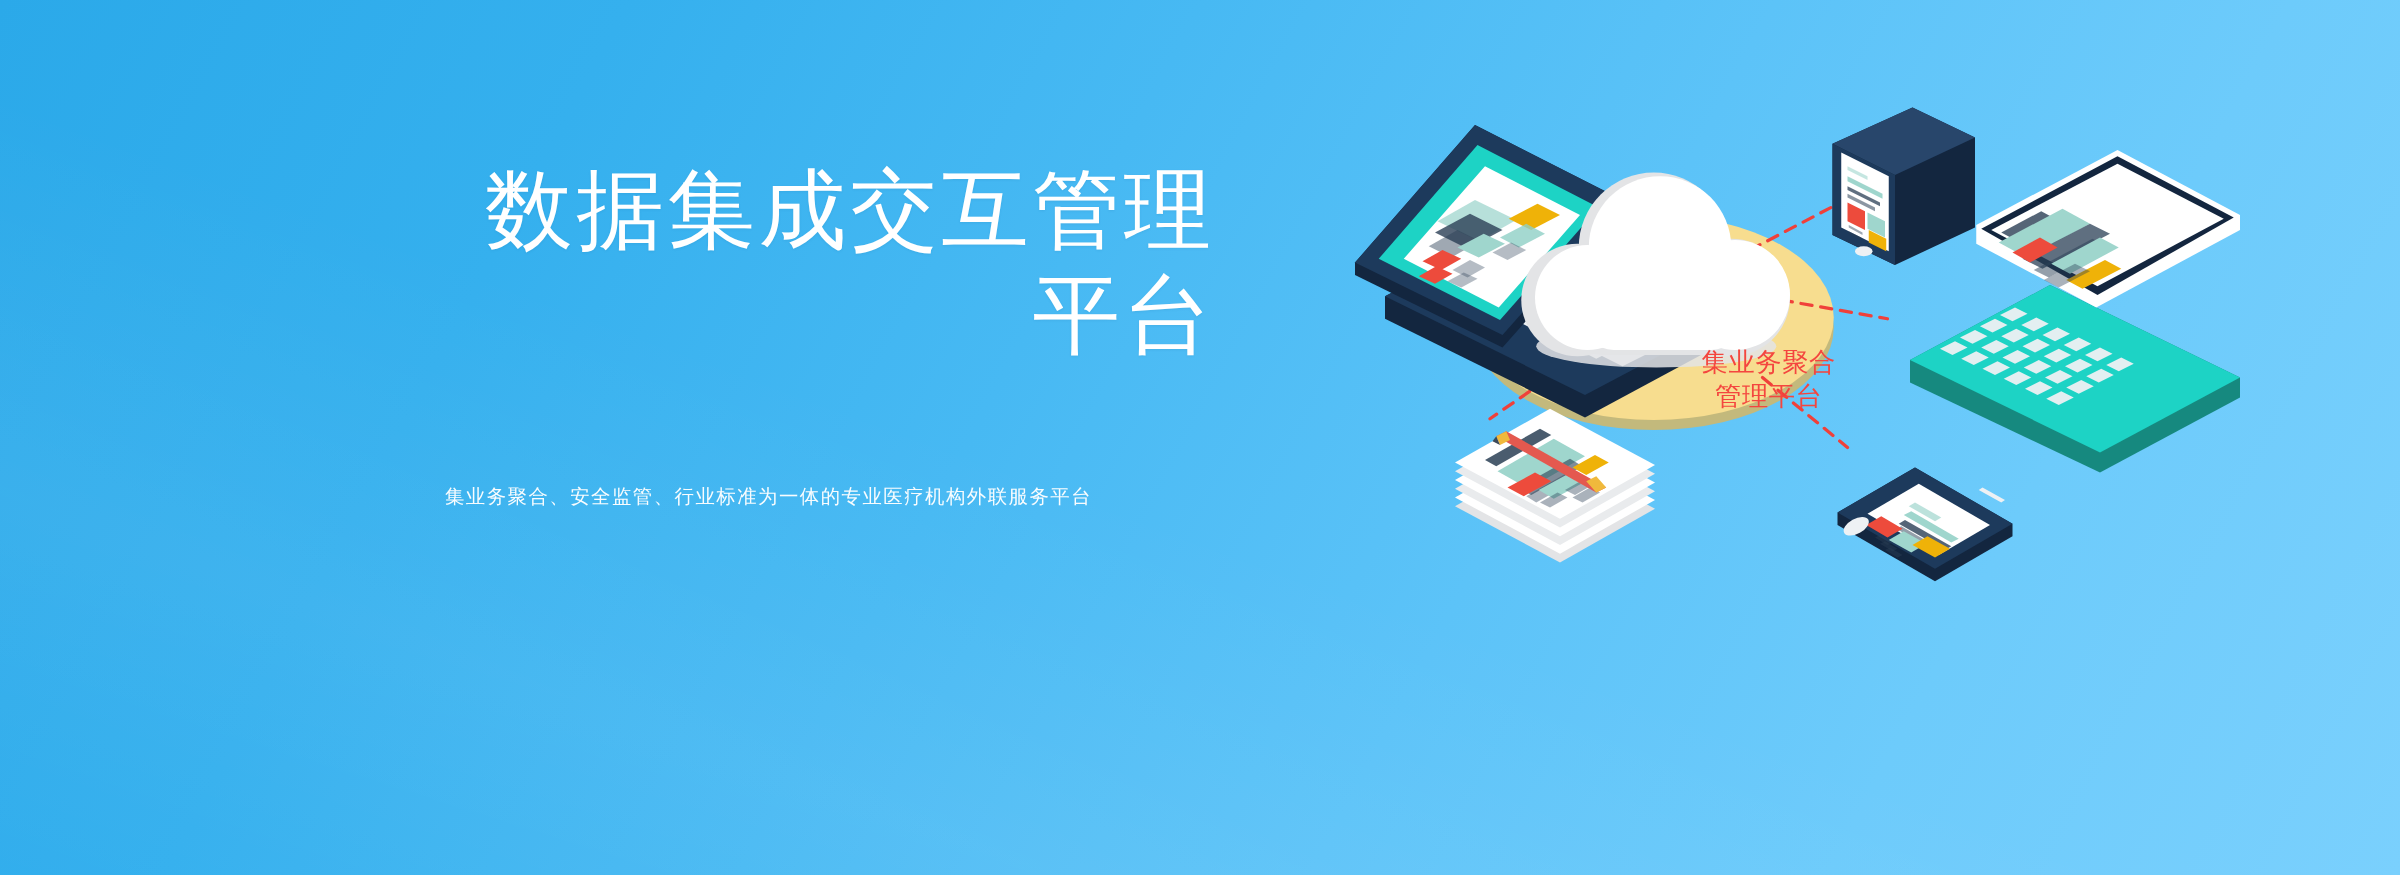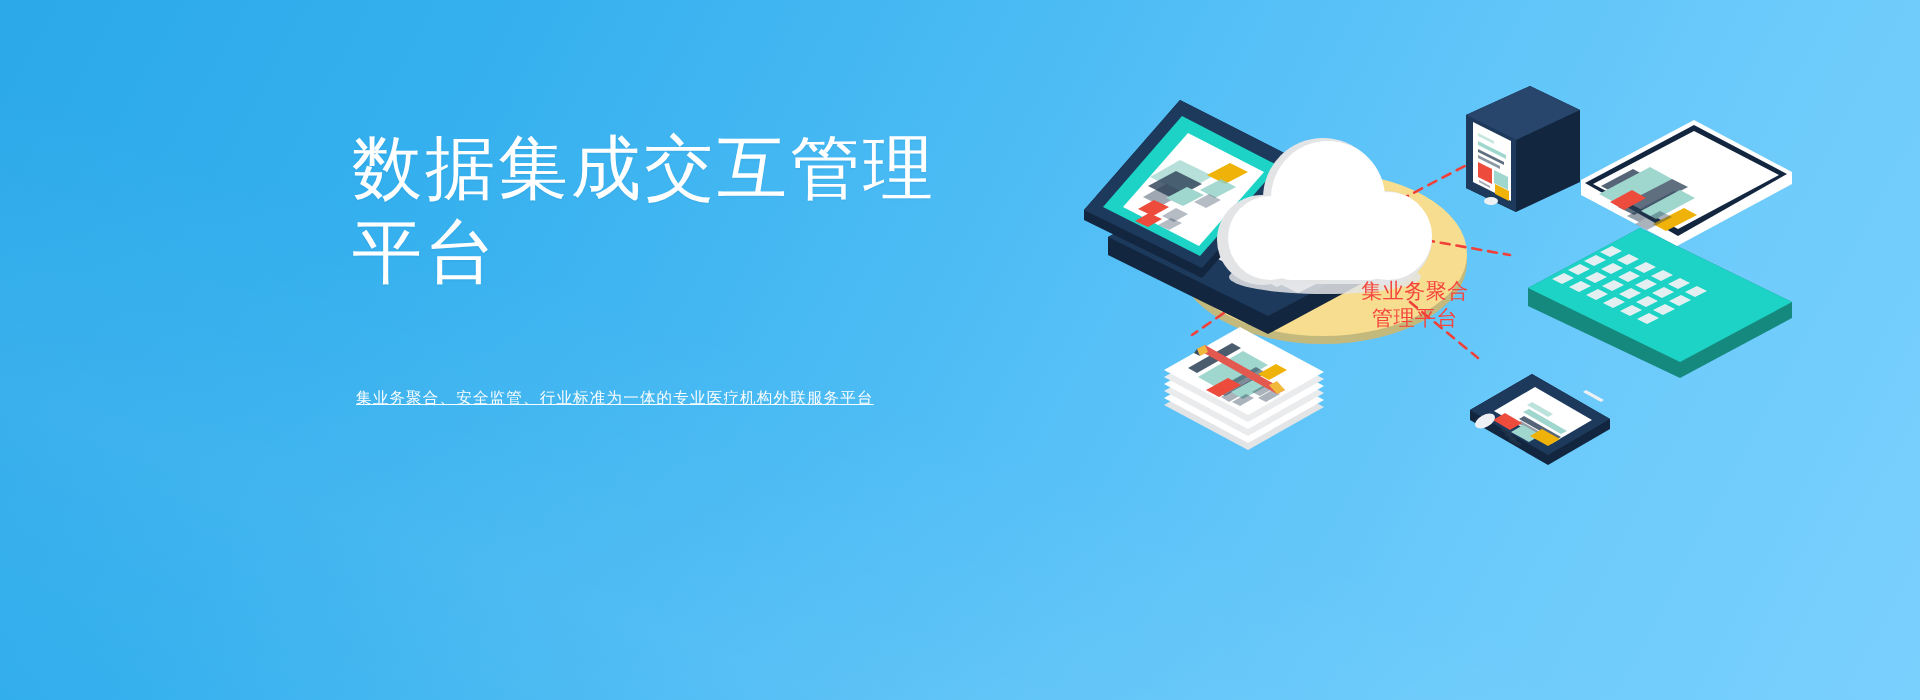--- a/index.html
+++ b/index.html
@@ -42,33 +42,33 @@
   }
   .hero-title {
     color: #ffffff;
     font-size: 70px;
     line-height: 84px;
     letter-spacing: 3px;
     font-weight: 500;
     margin: 0;
     white-space: pre-line;
     text-shadow: 0 1px 2px rgba(20,90,140,0.10);
+    text-align: right;
   }
   .hero-sub {
     position: absolute;
     left: 356px;
     top: 387px;
     color: #ffffff;
     font-size: 15.5px;
     letter-spacing: 1.2px;
     line-height: 22px;
     white-space: nowrap;
     z-index: 5;
     opacity: 0.97;
-    text-decoration: underline;
   }
 
   
   .illustration {
     position: absolute;
     left: 1080px;
     top: 80px;
     width: 740px;
     height: 480px;
     z-index: 4;

